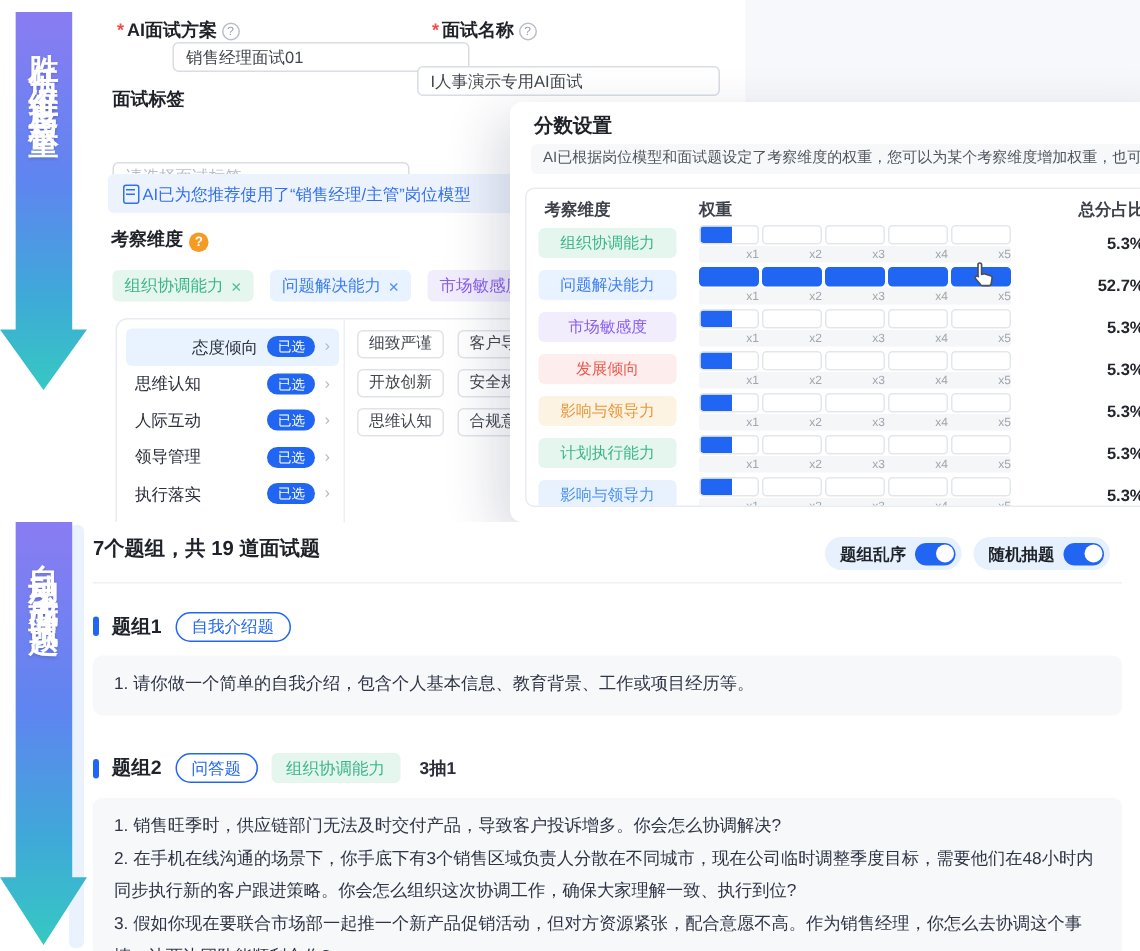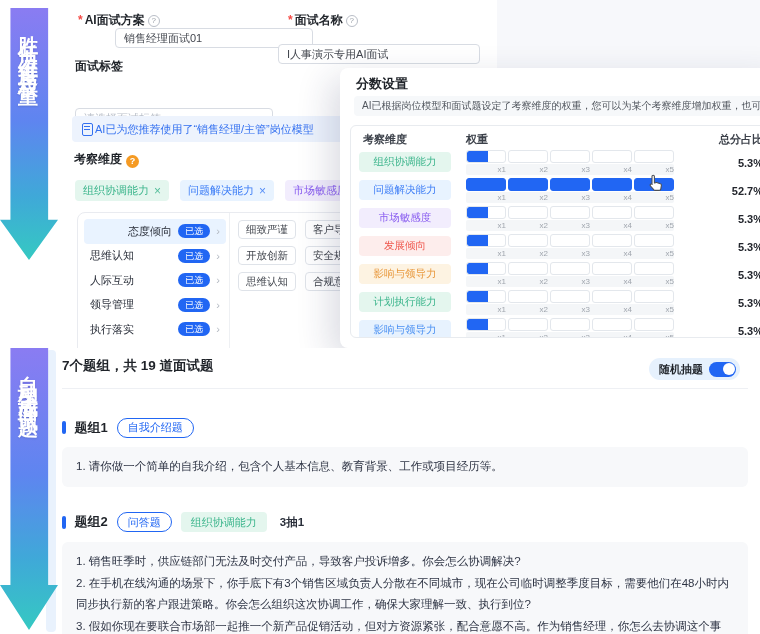--- a/index.html
+++ b/index.html
@@ -86,21 +86,21 @@
   .edge-strip { position:absolute; left:46px; top:2px; width:10px; height:282px; background:#e9f2fd; border-radius:4px; }
   .b-content { position:absolute; left:62px; right:12px; top:9px; }
   .b-summary { font-size:13.5px; font-weight:bold; color:#1f2329; }
   .b-toggles { position:absolute; right:8px; top:1px; display:flex; gap:8px; }
   .tg-pill { background:#e6f1fd; border-radius:12px; height:22px; display:flex; align-items:center;
     gap:6px; padding:0 4px 0 10px; }
   .tg-label { font-size:11px; font-weight:bold; color:#1f2329; white-space:nowrap; }
   .switch { width:27px; height:15px; background:#2166f3; border-radius:8px; position:relative; cursor:pointer; }
   .switch .knob { position:absolute; right:1.5px; top:1.5px; width:12px; height:12px; background:#fff; border-radius:50%; }
   .b-divider { height:1px; background:#eef0f4; margin-top:13px; }
-  .g-head { display:flex; align-items:center; gap:9px; margin-top:28px; height:21px; }
+  .g-head { display:flex; align-items:center; gap:9px; margin-top:18px; height:21px; }
   .g-bar { width:3.5px; height:13px; background:#2166f3; border-radius:2px; }
   .g-title { font-size:13px; font-weight:bold; color:#1f2329; }
   .gtag { height:20px; display:flex; align-items:center; padding:0 10px; font-size:11px; white-space:nowrap; }
   .t-outline { border:1px solid #2166f3; color:#2166f3; border-radius:12px; background:#fff; }
   .t-green { background:#e4f6ee; color:#3cb58c; border-radius:4px; }
   .g-pick { font-size:11.5px; font-weight:bold; color:#2a2f3a; margin-left:4px; }
   .q-box { background:#f7f8fa; border-radius:6px; margin-top:9px; padding:9px 14px; }
   .q-line { font-size:11.5px; color:#2f3545; line-height:21.8px; font-weight:500; }
 
   
@@ -363,20 +363,26 @@
     </div>
     <div class="dlg-scroll"></div>
   </div>
 
   <div class="bottom">
     <div class="edge-strip"></div>
     <div class="b-content">
       <div class="b-summary">7个题组，共 19 道面试题</div>
       <div class="b-toggles" id="toggles">
           <div class="tg-pill">
+            <span class="tg-label">题组乱序</span>
+    <span class="switch">
+              <span class="knob"></span>
+            </span>
+          </div>
+          <div class="tg-pill">
             <span class="tg-label">随机抽题</span>
     <span class="switch">
               <span class="knob"></span>
             </span>
           </div>
         </div>
       <div class="b-divider"></div>
       <div id="groups">
           <div class="g-head">
             <span class="g-bar"></span>

